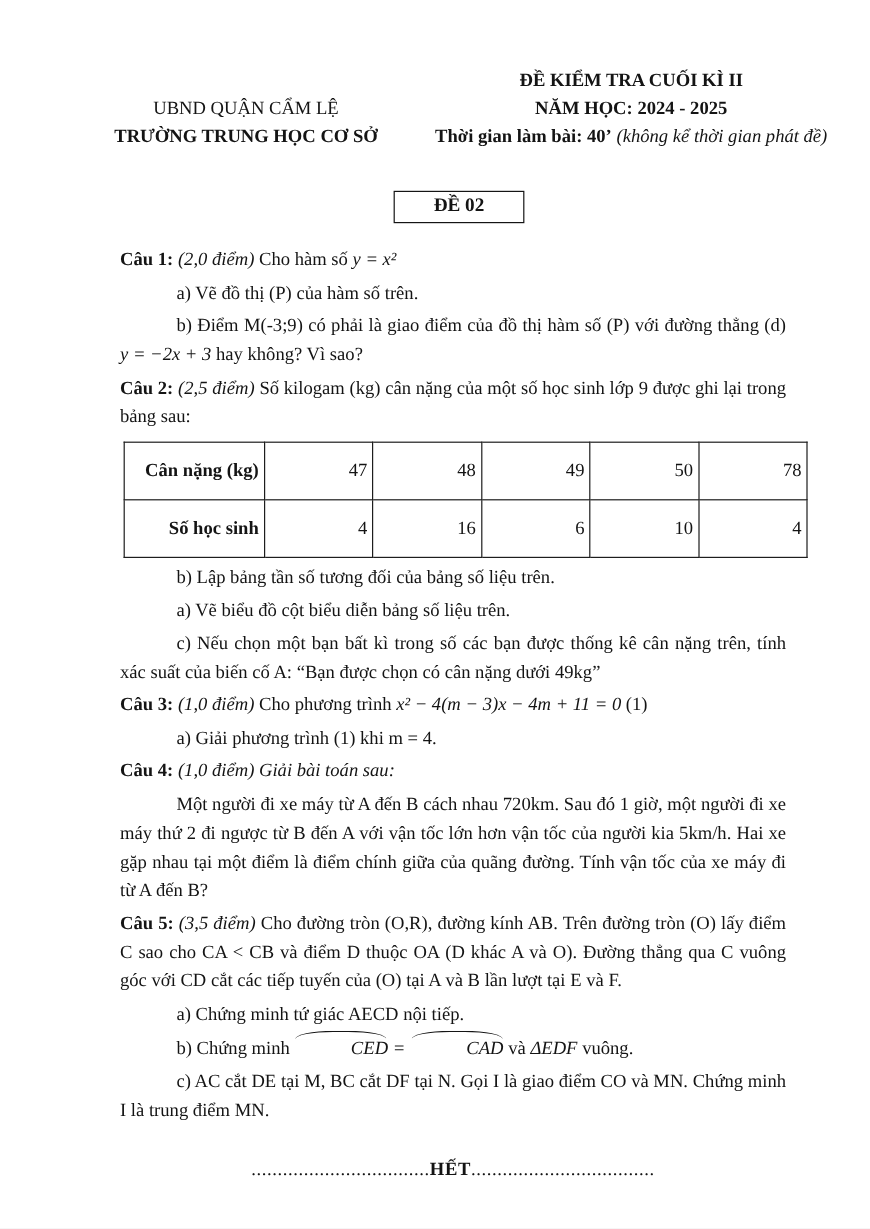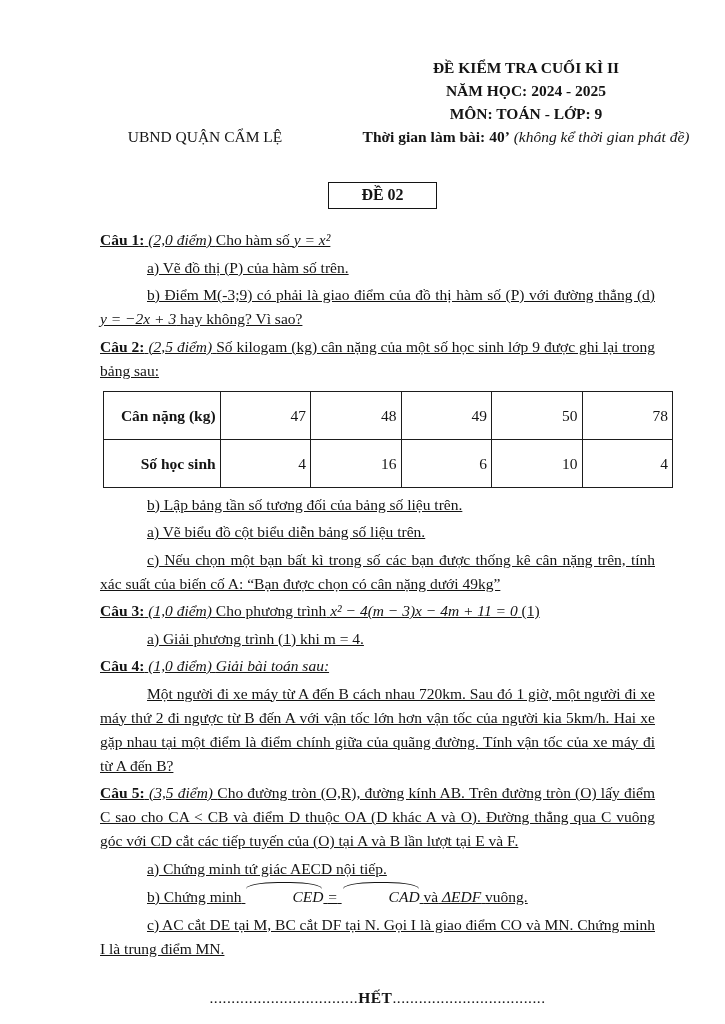--- a/index.html
+++ b/index.html
@@ -22,21 +22,21 @@
 
   
   .code-row { text-align:center; margin-top:34px; }
   .code-box {
     display:inline-block; border:1.6px solid #141414; padding:3px 32px 4px 32px;
     transform:translateX(5px); font-size:16px;
   }
 
   
   .content { margin-top:19px; }
-  .p { margin:3.5px 0; text-align:justify; line-height:24px;text-decoration:underline; }
+  .p { margin:3.5px 0; text-align:justify; line-height:24px; }
   .ind { text-indent:47px; }
 
   
   .wtable {
     border-collapse:collapse; width:calc(100% + 15px); margin:8px 0 5px 3px;
     table-layout:fixed;
   }
   .wtable td {
     border:1.3px solid #1d1d1d; text-align:right; padding:12px 4px;
     height:23px; line-height:21px;
@@ -55,25 +55,25 @@
   .footer { text-align:center; margin-top:28px; letter-spacing:0.5px; }
 </style>
 </head>
 <body>
 
 <div class="page">
 
   <header class="hdr">
     <div class="hdr-left">
       <div>UBND QUẬN CẨM LỆ</div>
+      <div class="b">TRƯỜNG TRUNG HỌC CƠ SỞ</div>
     </div>
     <div class="hdr-right">
       <div class="b">ĐỀ KIỂM TRA CUỐI KÌ II</div>
       <div class="b">NĂM HỌC: 2024 - 2025</div>
-      <div class="b">MÔN: TOÁN - LỚP: 9</div>
       <div class="time-line">
         <span class="b">Thời gian làm bài: 40’</span>
         <span class="i">(không kể thời gian phát đề)</span>
       </div>
     </div>
   </header>
 
   <div class="code-row">
     <div class="code-box">
       <span class="b">ĐỀ 02</span>

